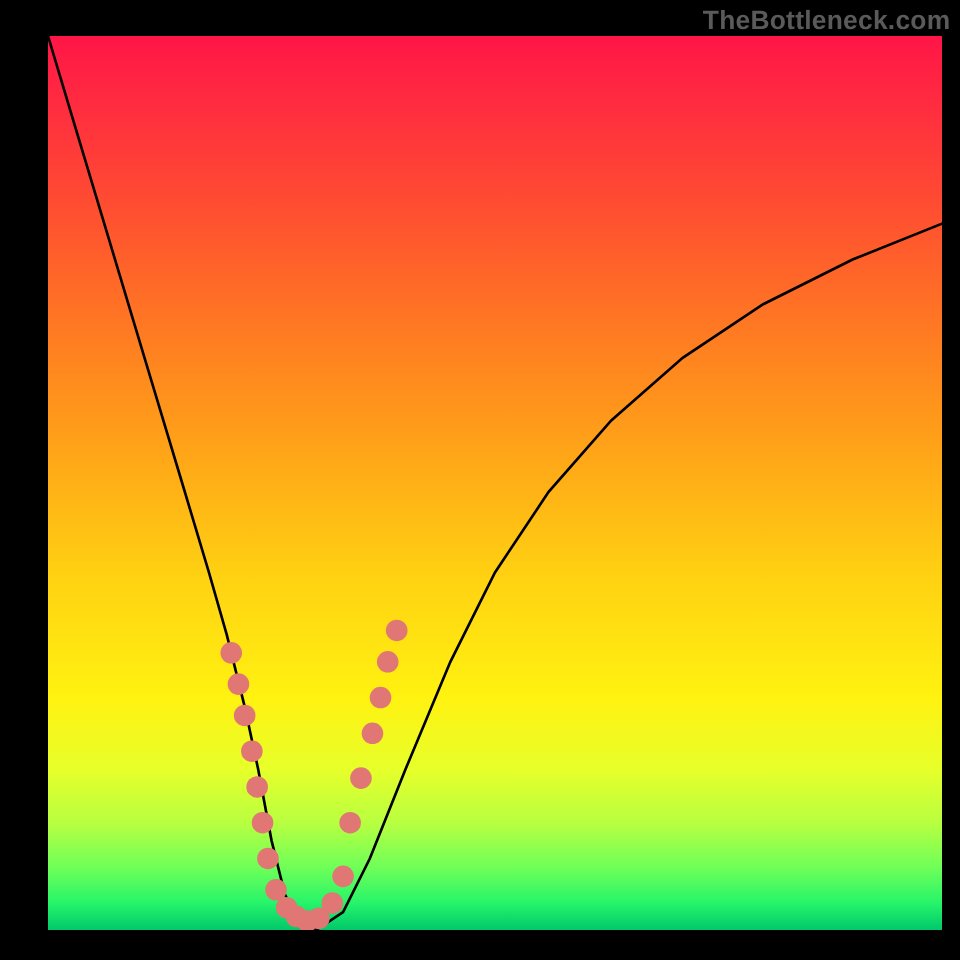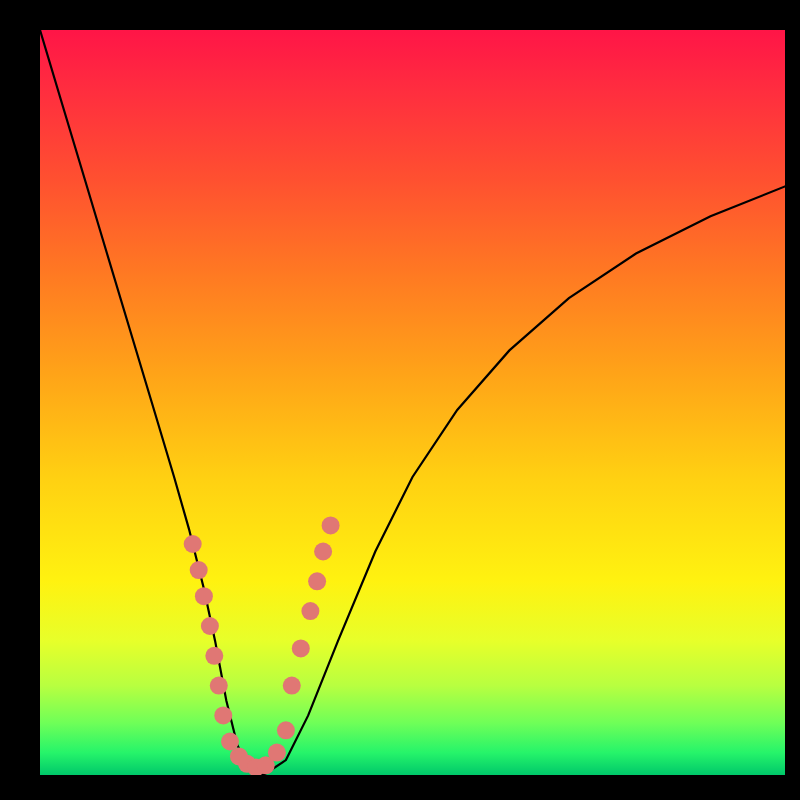--- a/index.html
+++ b/index.html
@@ -50,20 +50,21 @@
     position: absolute;
     inset: 0;
     width: 100%;
     height: 100%;
   }
 </style>
 </head>
 <body>
 
 <div class="frame">
+  <div class="watermark">TheBottleneck.com</div>
   <div class="plot">
     <svg class="curve" viewBox="0 0 745 745" preserveAspectRatio="none">
       <path id="bottleneck-path" fill="none" stroke="#000" stroke-width="2.2" stroke-linecap="round" d="M0.0 0.0 L22.3 74.5 L44.7 149.0 L67.0 223.5 L89.4 298.0 L111.8 372.5 L134.1 447.0 L149.0 499.1 L163.9 558.8 L175.1 610.9 L186.3 670.5 L197.4 715.2 L208.6 737.5 L223.5 745.0 L245.9 730.1 L268.2 685.4 L298.0 610.9 L335.3 521.5 L372.5 447.0 L417.2 379.9 L469.4 320.4 L528.9 268.2 L596.0 223.5 L670.5 186.3 L745.0 156.4"></path>
       <g id="marker-group">
           <circle cx="152.7" cy="514.0" r="9" fill="#e07774"></circle>
           <circle cx="158.7" cy="540.1" r="9" fill="#e07774"></circle>
           <circle cx="163.9" cy="566.2" r="9" fill="#e07774"></circle>
           <circle cx="169.9" cy="596.0" r="9" fill="#e07774"></circle>
           <circle cx="174.3" cy="625.8" r="9" fill="#e07774"></circle>
           <circle cx="178.8" cy="655.6" r="9" fill="#e07774"></circle>

